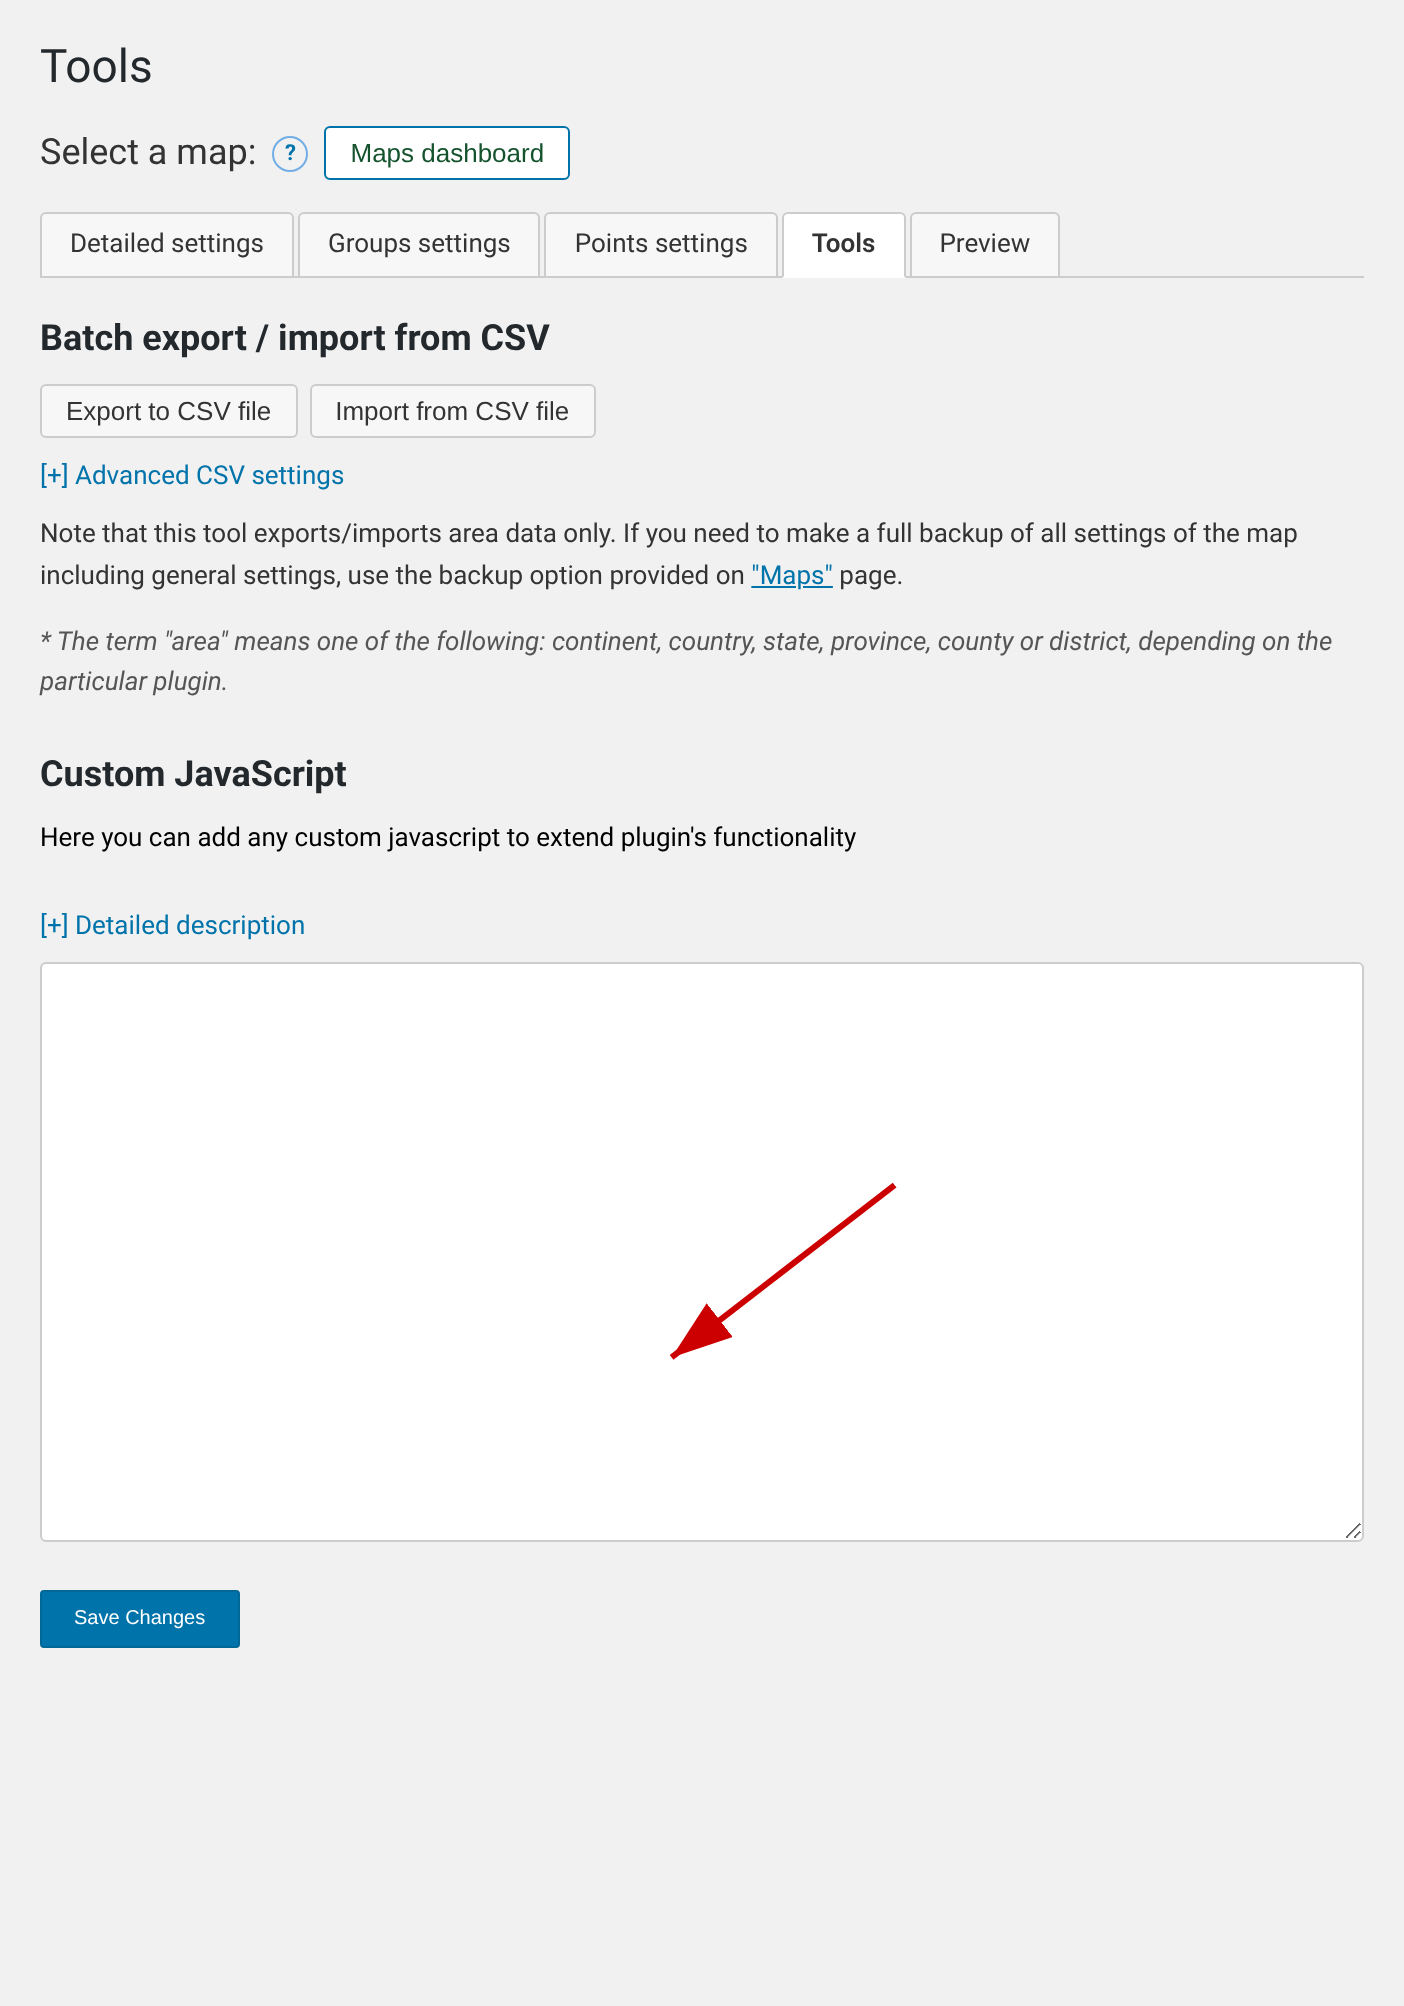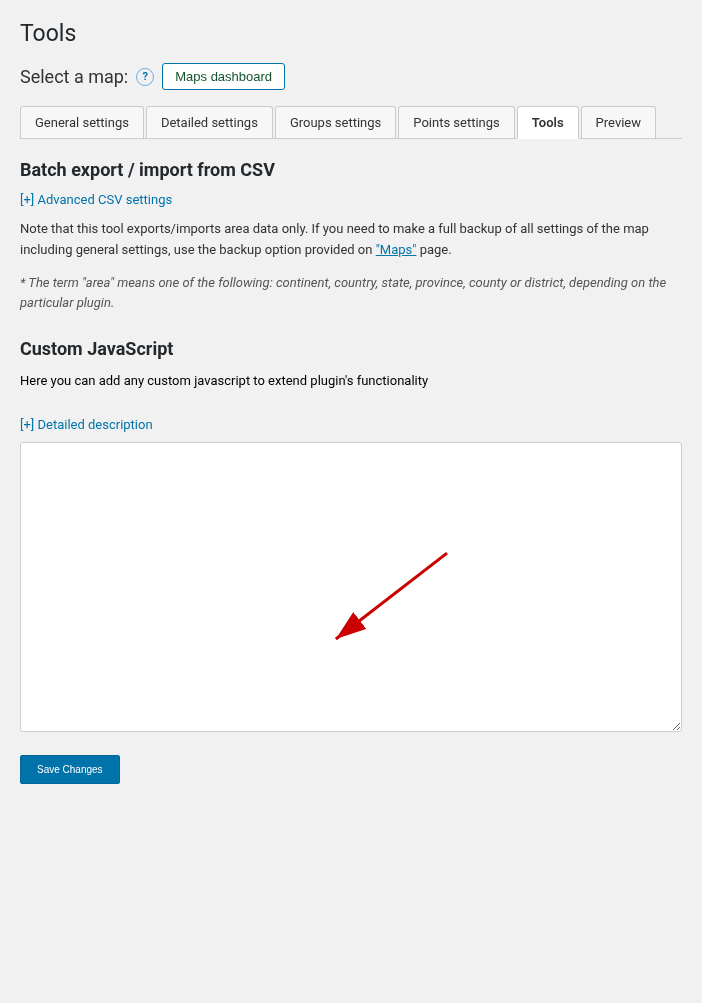--- a/index.html
+++ b/index.html
@@ -205,31 +205,34 @@
 
 
 <div class="select-map-row">
   <span class="select-map-label">Select a map:</span>
   <span class="help-badge">?</span>
   <button class="maps-dashboard-btn">Maps dashboard</button>
 </div>
 
 
 <div class="tabs-row">
-  <div class="tab">General settings</div>
   <div class="tab">Detailed settings</div>
   <div class="tab">Groups settings</div>
   <div class="tab">Points settings</div>
   <div class="tab active">Tools</div>
   <div class="tab">Preview</div>
 </div>
 
 
 <div>
   <h2 class="section-title">Batch export / import from CSV</h2>
+  <div class="csv-buttons">
+    <button class="btn-secondary">Export to CSV file</button>
+    <button class="btn-secondary">Import from CSV file</button>
+  </div>
   <a class="advanced-csv-link" href="#">[+] Advanced CSV settings</a>
   <p class="note-text">
     <span>Note that this tool exports/imports area data only. If you need to make a full backup of all settings of the map including general settings, use the backup option provided on </span><a href="#">"Maps"</a><span> page.</span>
   </p>
   <p class="italic-note">* The term "area" means one of the following: continent, country, state, province, county or district, depending on the particular plugin.</p>
 </div>
 
 
 <div class="custom-js-section">
   <h2 class="section-title">Custom JavaScript</h2>

